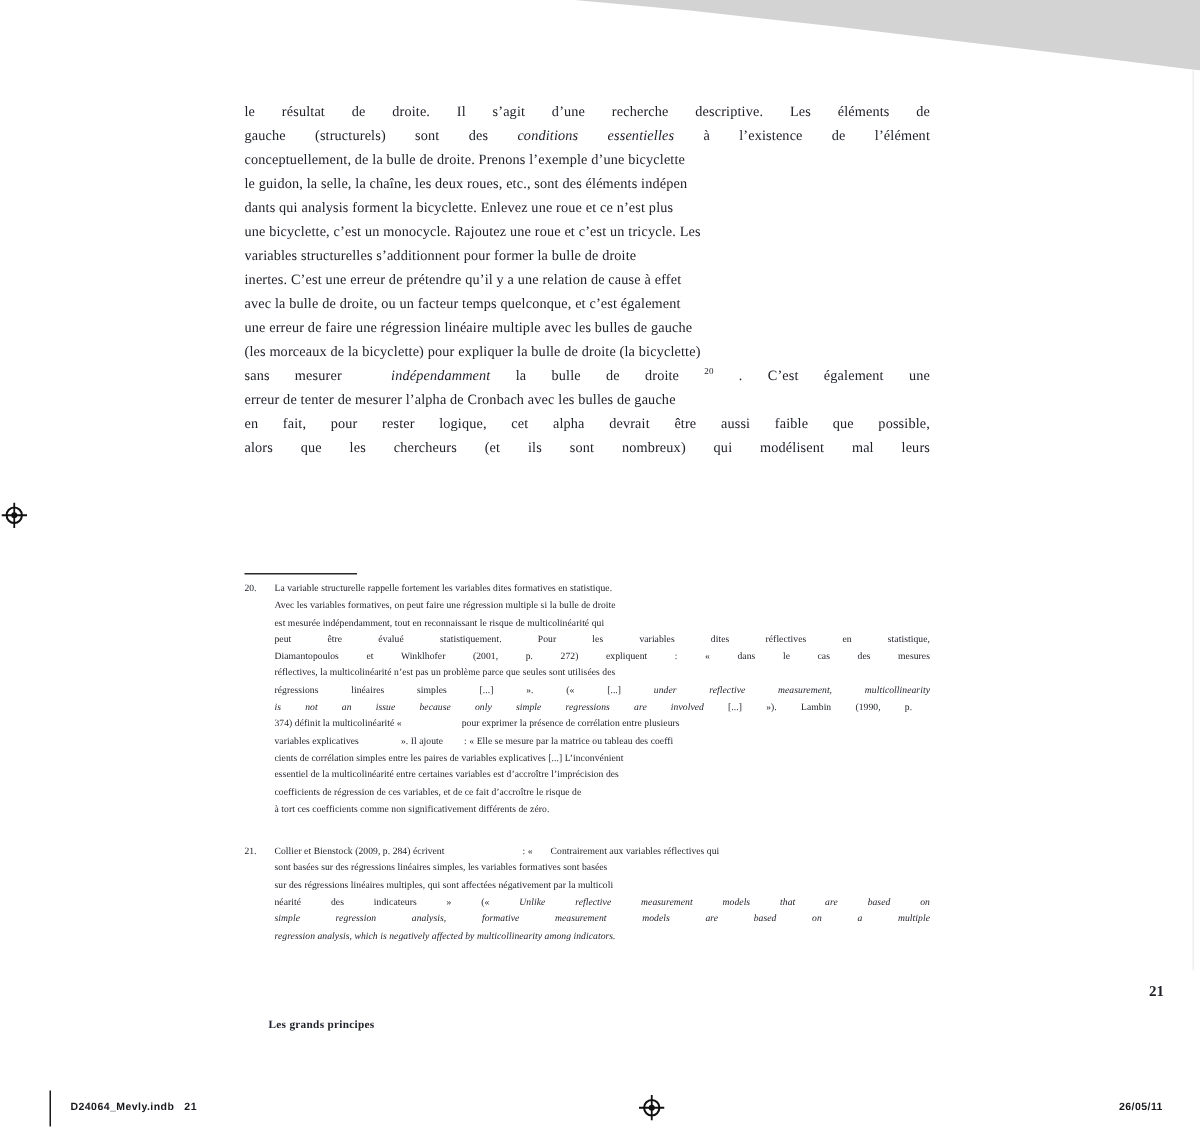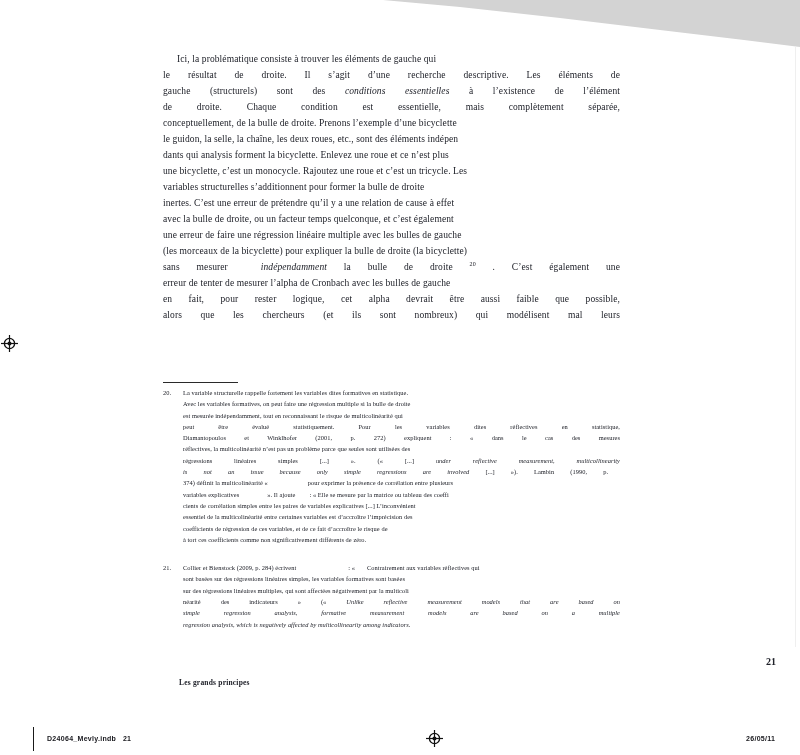--- a/index.html
+++ b/index.html
@@ -59,24 +59,23 @@
   .slug-date{left:746px;top:735px;}
 </style>
 </head>
 <body>
 
 <div class="wedge"></div>
 <div class="wedge-stripe"></div>
 <div class="page-edge"></div>
 
 <div class="main-par">
-    <div class="tl" style="text-indent: 14px;"><span class="rt">définissent</span><span>Ici, la problématique consiste à trouver les éléments de gauche qui</span></div>
+    <div class="tl" style="text-indent: 14px;"><span class="rt">définissent</span></div>
     <div class="tl jl"><span>le résultat de droite. Il s’agit d’une recherche descriptive. Les éléments de</span></div>
     <div class="tl jl"><span>gauche (structurels) sont des </span><span style="font-style: italic;">conditions essentielles</span><span> à l’existence de l’élément</span></div>
-    <div class="tl jl"><span>de droite. Chaque condition est essentielle, mais complètement séparée,</span></div>
     <div class="tl"><span class="rt">:</span><span>conceptuellement, de la bulle de droite. Prenons l’exemple d’une bicyclette</span></div>
     <div class="tl"><span class="rt">-</span><span>le guidon, la selle, la chaîne, les deux roues, etc., sont des éléments indépen</span></div>
     <div class="tl"><span>dants qui analysis forment la bicyclette. Enlevez une roue et ce n’est plus</span></div>
     <div class="tl"><span>une bicyclette, c’est un monocycle. Rajoutez une roue et c’est un tricycle. Les</span></div>
     <div class="tl"><span class="rt">; elles sont</span><span>variables structurelles s’additionnent pour former la bulle de droite</span></div>
     <div class="tl"><span>inertes. C’est une erreur de prétendre qu’il y a une relation de cause à effet</span></div>
     <div class="tl"><span>avec la bulle de droite, ou un facteur temps quelconque, et c’est également</span></div>
     <div class="tl"><span>une erreur de faire une régression linéaire multiple avec les bulles de gauche</span></div>
     <div class="tl"><span>(les morceaux de la bicyclette) pour expliquer la bulle de droite (la bicyclette)</span></div>
     <div class="tl jl"><span>sans mesurer </span><span style="font-style: italic; padding-left: 16px;">indépendamment</span><span> la bulle de droite </span><sup>20</sup><span> . C’est également une</span></div>

